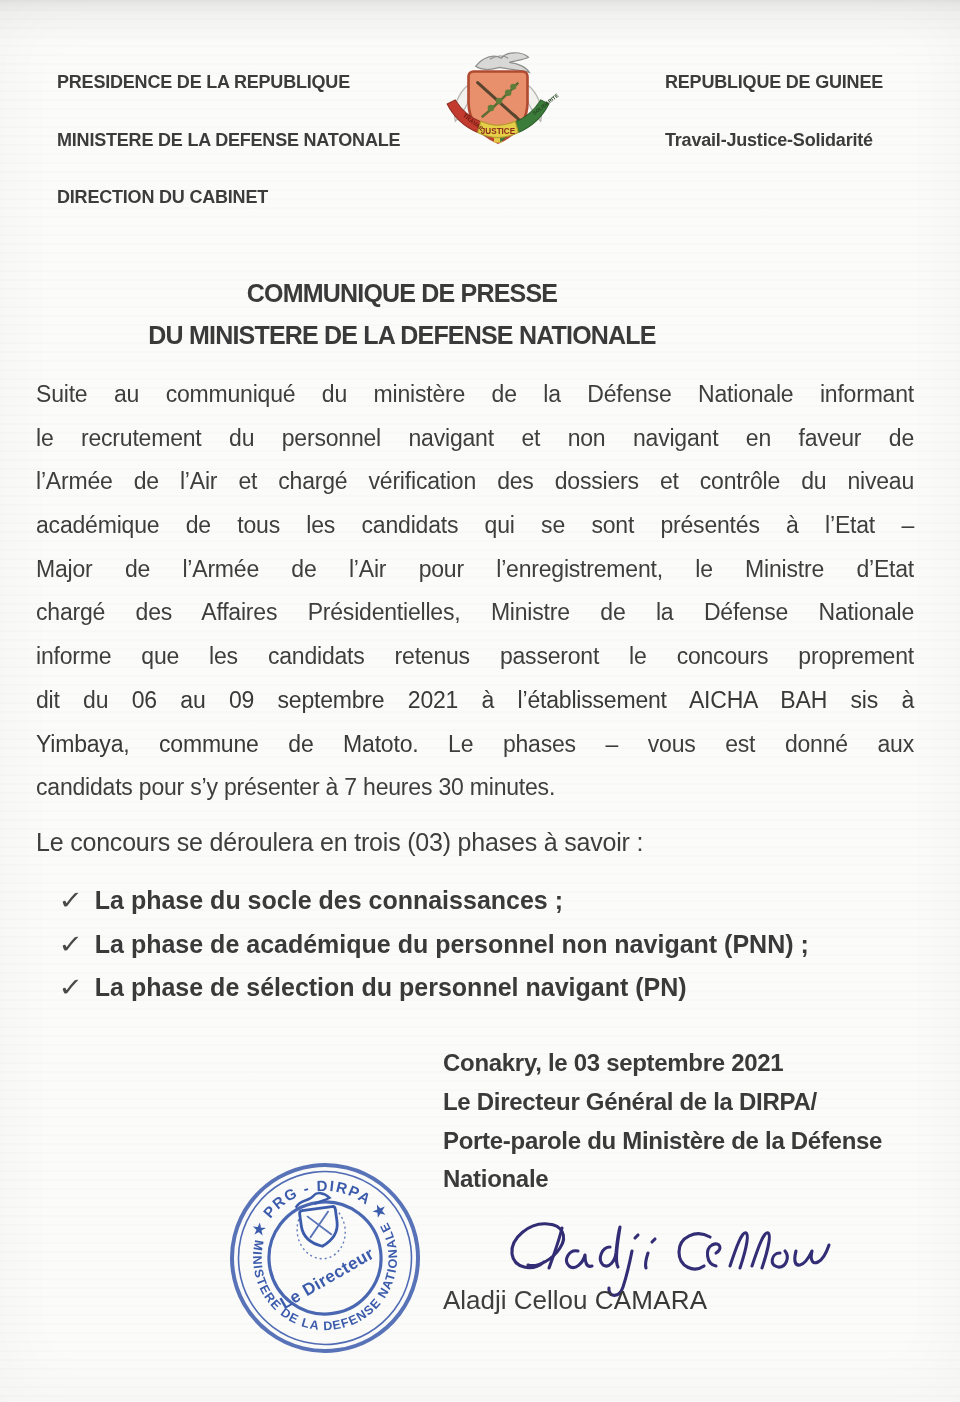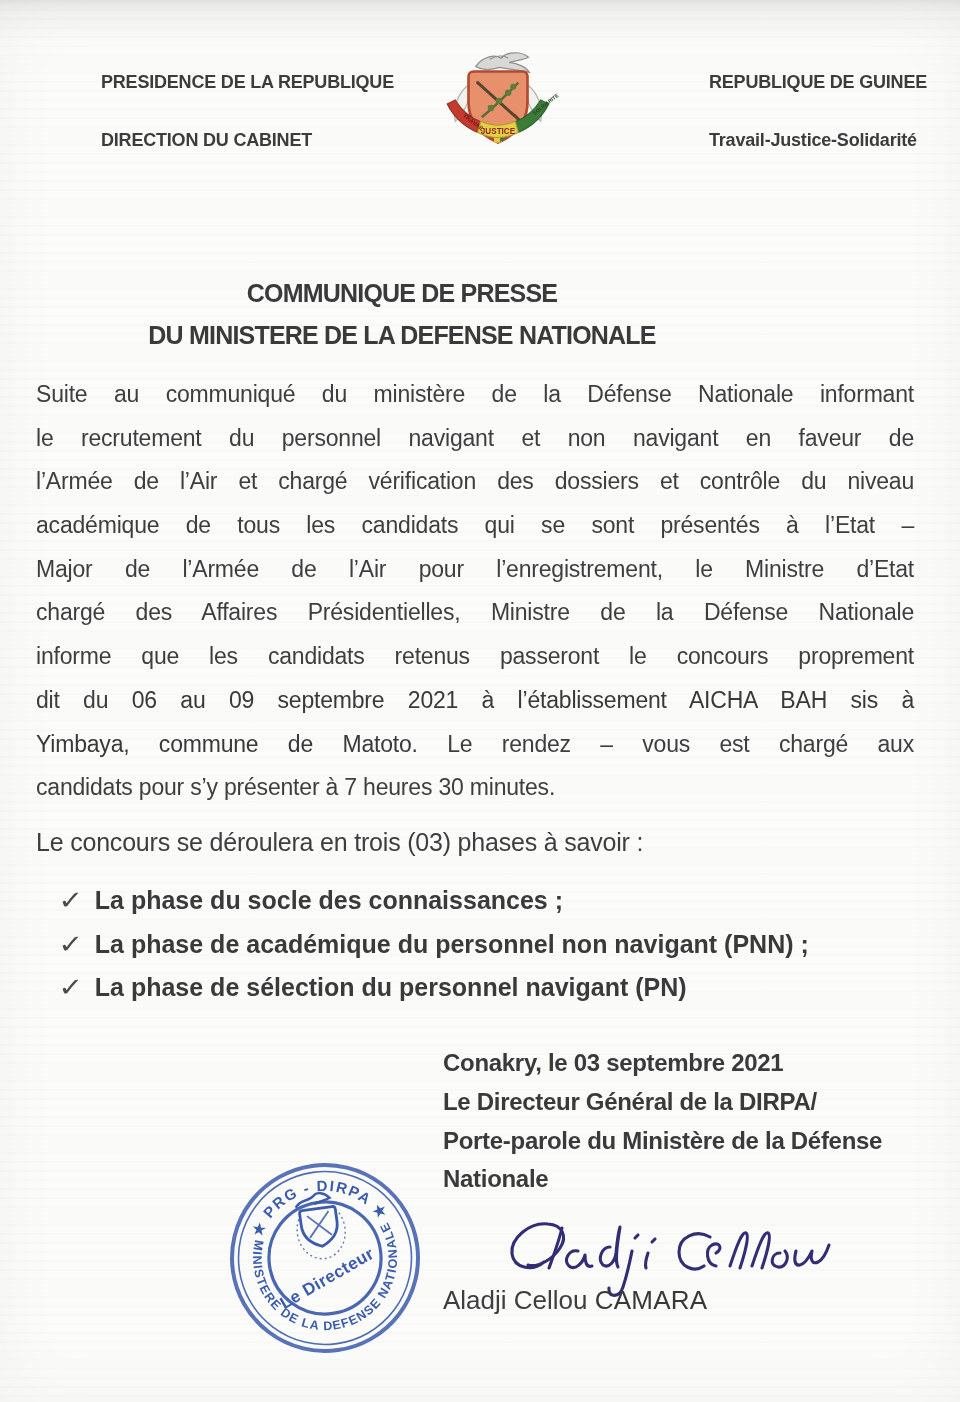--- a/index.html
+++ b/index.html
@@ -5,21 +5,21 @@
   html,body{margin:0;padding:0;background:#d8d8d8;}
   .page{position:relative;width:960px;height:1402px;margin:0 auto;overflow:hidden;
     font-family:"Liberation Sans",sans-serif;color:#3f3f3f;
     background:
       repeating-linear-gradient(180deg, rgba(0,0,0,0.012) 0 2px, rgba(0,0,0,0) 2px 9px),
       linear-gradient(180deg,#e7e7e6 0px,#f3f3f2 12px,#fbfbfa 42px,#fbfbfa 100%);
     box-shadow: inset 0 0 70px rgba(0,0,0,0.035);}
   .abs{position:absolute;}
   
   .hdr-line{height:57.5px;line-height:22px;font-weight:700;font-size:18px;
-    letter-spacing:-0.2px;color:#3c3c3c;white-space:nowrap;margin-left:44px;}
+    letter-spacing:-0.2px;color:#3c3c3c;white-space:nowrap;}
   
   .title-wrap{left:0;top:272px;width:804px;text-align:center;line-height:42.4px;}
   .title-line{font-weight:700;font-size:25px;letter-spacing:-0.8px;color:#3a3a3a;white-space:nowrap;}
   
   .body-par{left:36px;top:373px;width:878px;font-size:23px;letter-spacing:-0.2px;color:#3e3e3e;}
   .body-line{height:43.7px;line-height:43.7px;white-space:nowrap;
     text-align:justify;text-align-last:justify;overflow:visible;}
   .body-line.last{text-align:right;text-align-last:left;}
   .b{font-weight:400;color:#393939;}
   .intro-line{left:36px;top:820px;width:878px;font-size:25px;line-height:44px;
@@ -39,20 +39,21 @@
   
   .sig{left:498px;top:1208px;width:335px;height:96px;}
 </style>
 </head>
 <body>
 
 <div class="page">
 
   <div class="abs" style="left:57px;top:71px;" id="hdr-left">
       <div class="hdr-line">PRESIDENCE DE LA REPUBLIQUE</div>
+      <div class="hdr-line">MINISTERE DE LA DEFENSE NATONALE</div>
       <div class="hdr-line">DIRECTION DU CABINET</div>
     </div>
 
   <div class="abs" style="left:665px;top:71px;" id="hdr-right">
       <div class="hdr-line">REPUBLIQUE DE GUINEE</div>
       <div class="hdr-line">Travail-Justice-Solidarité</div>
     </div>
 
   <svg class="abs" style="left:437px;top:44px;" width="122" height="122" viewBox="0 0 120 120">
 
@@ -102,21 +103,21 @@
 
   <div class="abs body-par" id="body-par">
       <div class="body-line"><span>Suite au communiqué du ministère de la Défense Nationale informant</span></div>
       <div class="body-line"><span>le recrutement du personnel navigant et non navigant en faveur de</span></div>
       <div class="body-line"><span>l’Armée de l’Air et chargé vérification des dossiers et contrôle du niveau</span></div>
       <div class="body-line"><span>académique de tous les candidats qui se sont présentés à l’Etat –</span></div>
       <div class="body-line"><span>Major de l’Armée de l’Air pour l’enregistrement, le Ministre d’Etat</span></div>
       <div class="body-line"><span>chargé des Affaires Présidentielles, Ministre de la Défense Nationale</span></div>
       <div class="body-line"><span>informe que les candidats retenus passeront le concours proprement</span></div>
       <div class="body-line"><span>dit du </span><span class="b">06 au 09 septembre 2021 à l’établissement AICHA BAH sis à</span></div>
-      <div class="body-line"><span class="b">Yimbaya, commune de Matoto.</span><span> Le rendez – vous est chargé aux</span></div>
+      <div class="body-line"><span class="b">Yimbaya, commune de Matoto.</span><span> Le phases – vous est donné aux</span></div>
       <div class="body-line last"><span>candidats pour s’y présenter à 7 heures 30 minutes.</span></div>
     </div>
 
   <div class="abs intro-line">Le concours se déroulera en trois (03) phases à savoir :</div>
 
   <div class="abs phases" id="phases">
       <div class="phase"><span class="check">✓</span><span>La phase du socle des connaissances ;</span></div>
       <div class="phase"><span class="check">✓</span><span>La phase de académique du personnel non navigant (PNN) ;</span></div>
       <div class="phase"><span class="check">✓</span><span>La phase de sélection du personnel navigant (PN)</span></div>
     </div>

